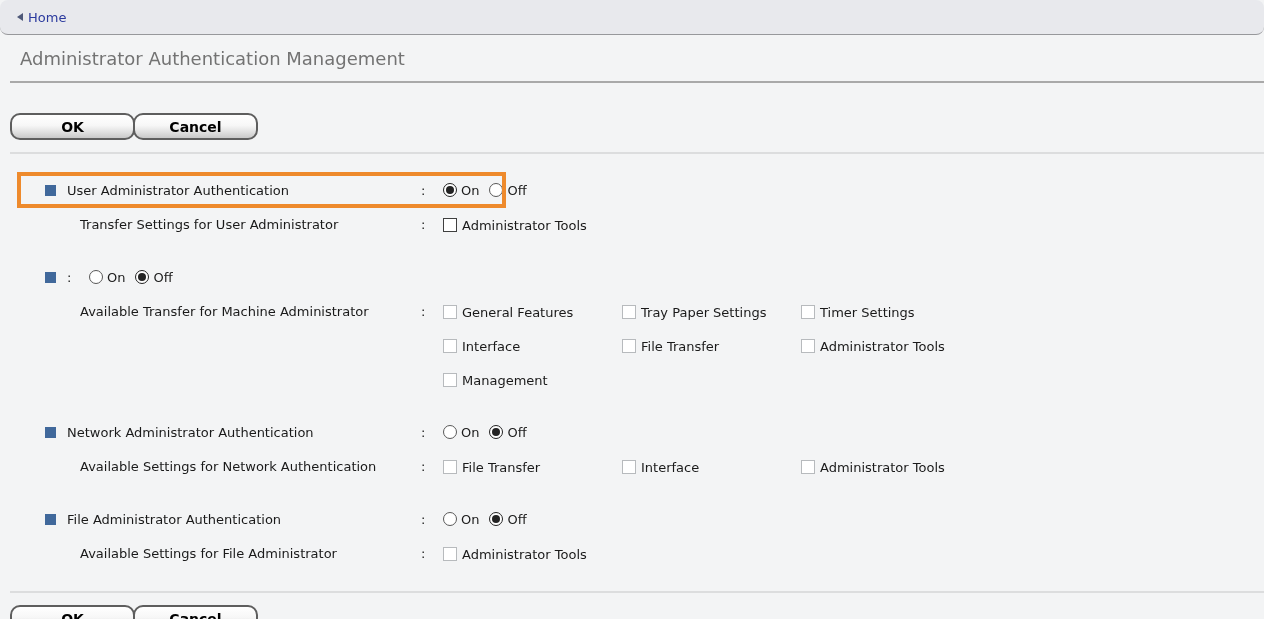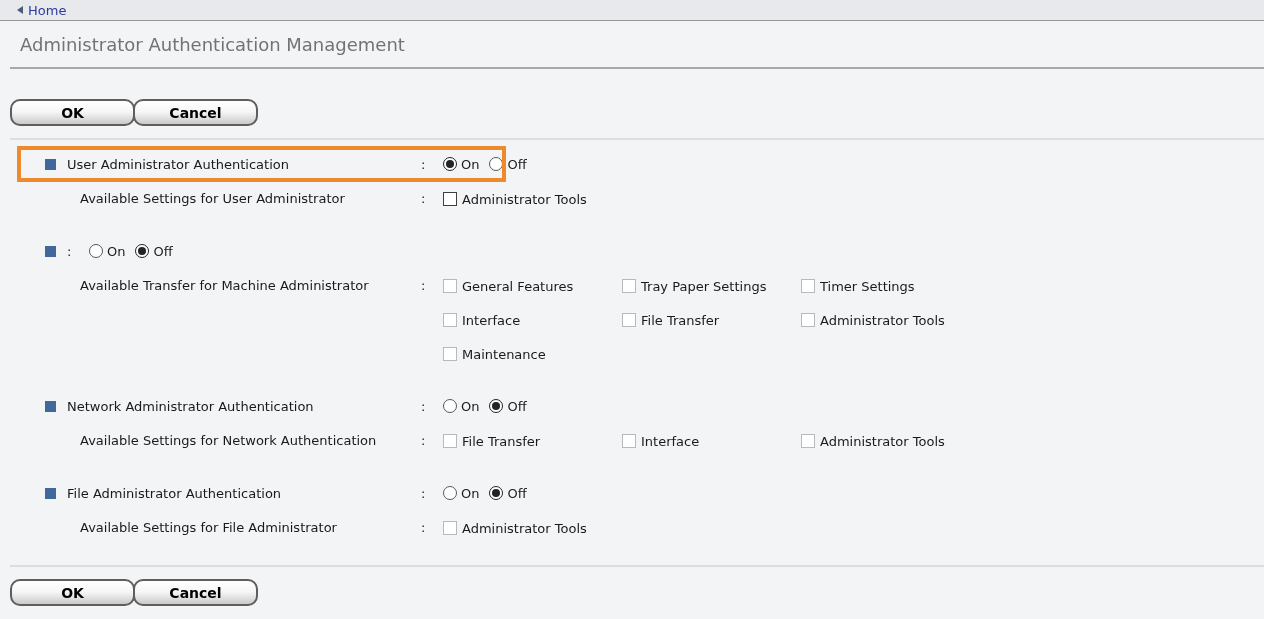--- a/index.html
+++ b/index.html
@@ -5,43 +5,43 @@
   * { box-sizing: border-box; }
   html, body { margin:0; padding:0; }
   body {
     width:1264px; height:619px; overflow:hidden;
     background:#F3F4F5;
     font-family:"DejaVu Sans","Liberation Sans",sans-serif;
     color:#1A1A1A; font-size:13px;
   }
 
   
-  .topbar { height:21px; background:#E8E9ED; border-bottom:1px solid #97989B;
-            display:flex; align-items:center; padding-left:17px; }
+  .topbar { height:35px; background:#E8E9ED; border-bottom:1px solid #97989B;
+            display:flex; align-items:center; padding-left:17px;border-radius:8px; }
   .home-link { display:inline-flex; align-items:center; gap:5px;
                color:#2B3A9E; font-size:13px; text-decoration:none; cursor:pointer; }
   .arrow-left { width:0; height:0; border-top:4px solid transparent;
                 border-bottom:4px solid transparent; border-right:6px solid #4E5878; }
 
   
   .page-title { font-size:18px; font-weight:normal; color:#737373; padding:13px 0 12px 20px; }
   .title-divider { border:0; border-top:2px solid #A9A9A9; margin:0 0 0 10px; }
   .content-divider { border:0; border-top:2px solid #DCDDDE; margin:0 0 0 10px; }
 
   
   .btn-row { display:flex; margin:30px 0 12px 10px; }
   .btn-row.bottom { margin:12px 0 0 10px; }
   .btn { width:125px; height:27px; border:2px solid #5E5E5E; border-radius:10px;
          background:linear-gradient(180deg,#FFFFFF 0%,#F7F7F7 45%,#E2E2E2 72%,#C9C9C9 100%);
          font-family:"DejaVu Sans","Liberation Sans",sans-serif;
          font-size:14px; font-weight:bold; color:#000; padding:0; cursor:pointer; }
   .btn + .btn { margin-left:-2px; }
 
   
-  .content { padding:10px 0 15px 0; }
+  .content { padding:22px 0 15px 0; }
   .section { margin-bottom:28px; }
   .section:last-child { margin-bottom:12px; }
   .row { display:flex; align-items:center; padding-left:45px; }
   .row1 { height:28px; position:relative; }
   .row2 { margin-top:11px; align-items:flex-start; }
   .cell-bullet { width:22px; display:flex; align-items:center; }
   .bullet { width:11px; height:11px; background:#40689B; }
   .cell-label { width:354px; }
   .cell-indent { width:35px; }
   .row2 .cell-label { width:341px; line-height:20px; }
@@ -96,21 +96,21 @@
       <span class="radio-group">
         <span class="radio selected"></span>
         <span class="radio-label">On</span>
         <span class="radio"></span>
         <span class="radio-label">Off</span>
       </span>
       <div class="hl-box"></div>
     </div>
     <div class="row row2">
       <span class="cell-indent"></span>
-      <span class="cell-label">Available Settings for User Administrator</span>
+      <span class="cell-label">Transfer Settings for User Administrator</span>
       <span class="cell-colon">:</span>
       <span class="settings-grid">
           <span class="cb-item">
             <span class="checkbox"></span>
             <span class="cb-label">Administrator Tools</span>
           </span>
         </span>
     </div>
   </div>
 
@@ -152,21 +152,21 @@
           <span class="cb-item">
             <span class="checkbox disabled"></span>
             <span class="cb-label">File Transfer</span>
           </span>
           <span class="cb-item">
             <span class="checkbox disabled"></span>
             <span class="cb-label">Administrator Tools</span>
           </span>
           <span class="cb-item">
             <span class="checkbox disabled"></span>
-            <span class="cb-label">Maintenance</span>
+            <span class="cb-label">Management</span>
           </span>
         </span>
     </div>
   </div>
 
   <div class="section">
     <div class="row row1">
       <span class="cell-bullet">
         <span class="bullet"></span>
       </span>

